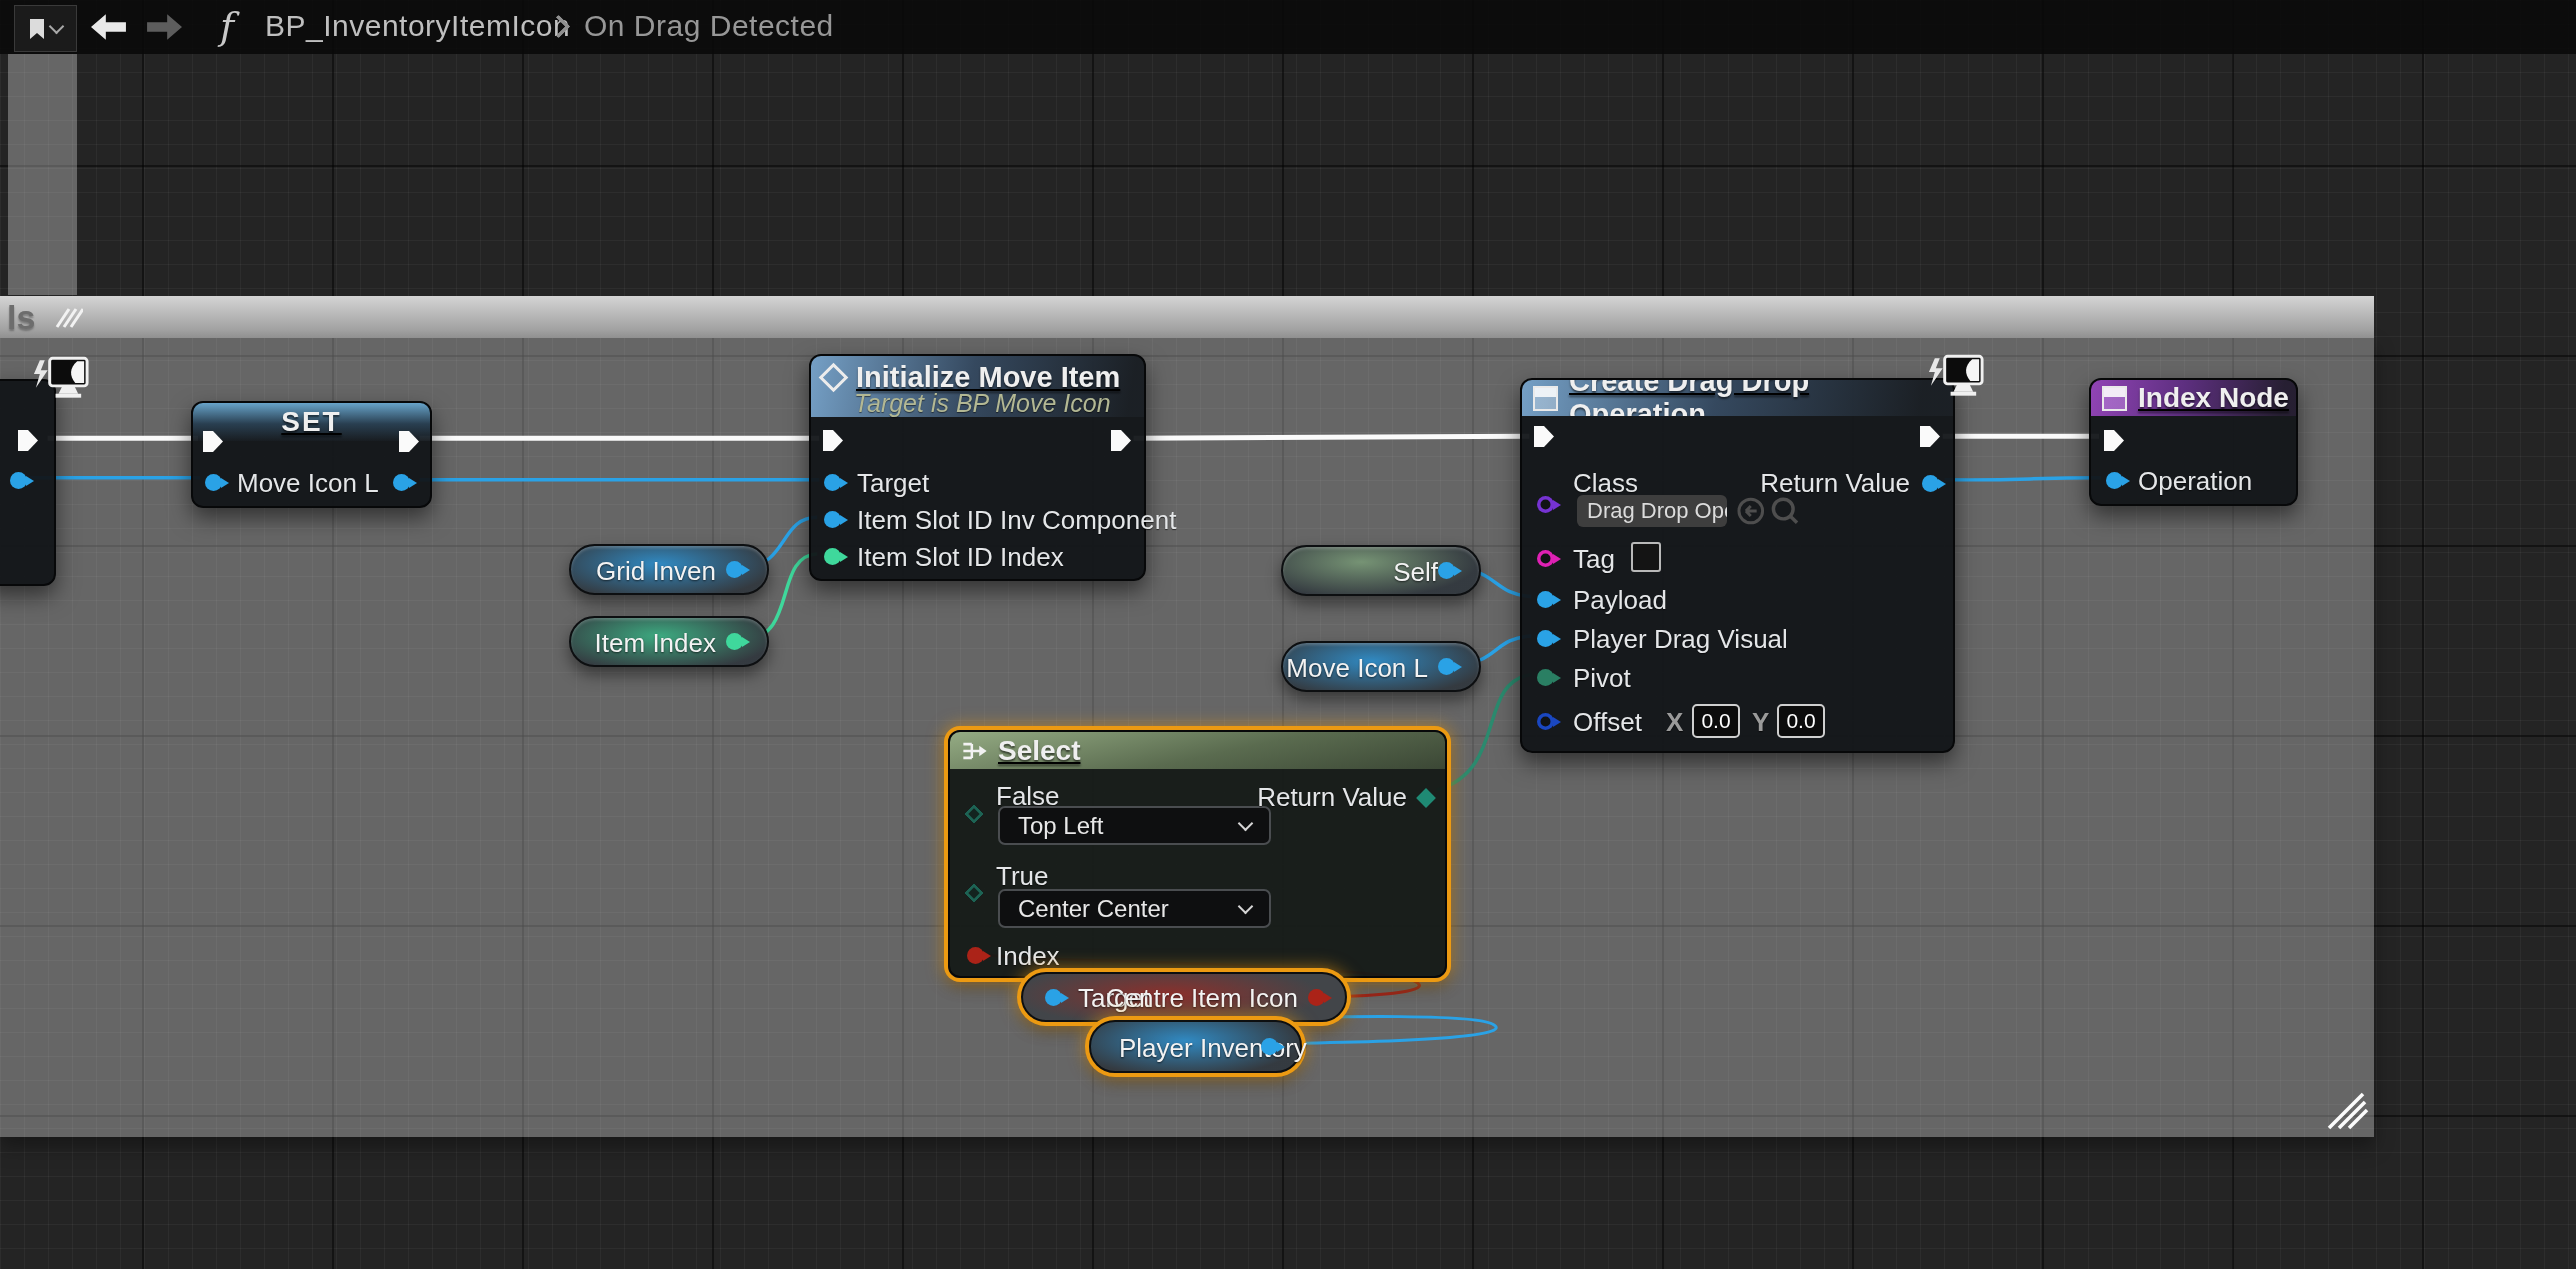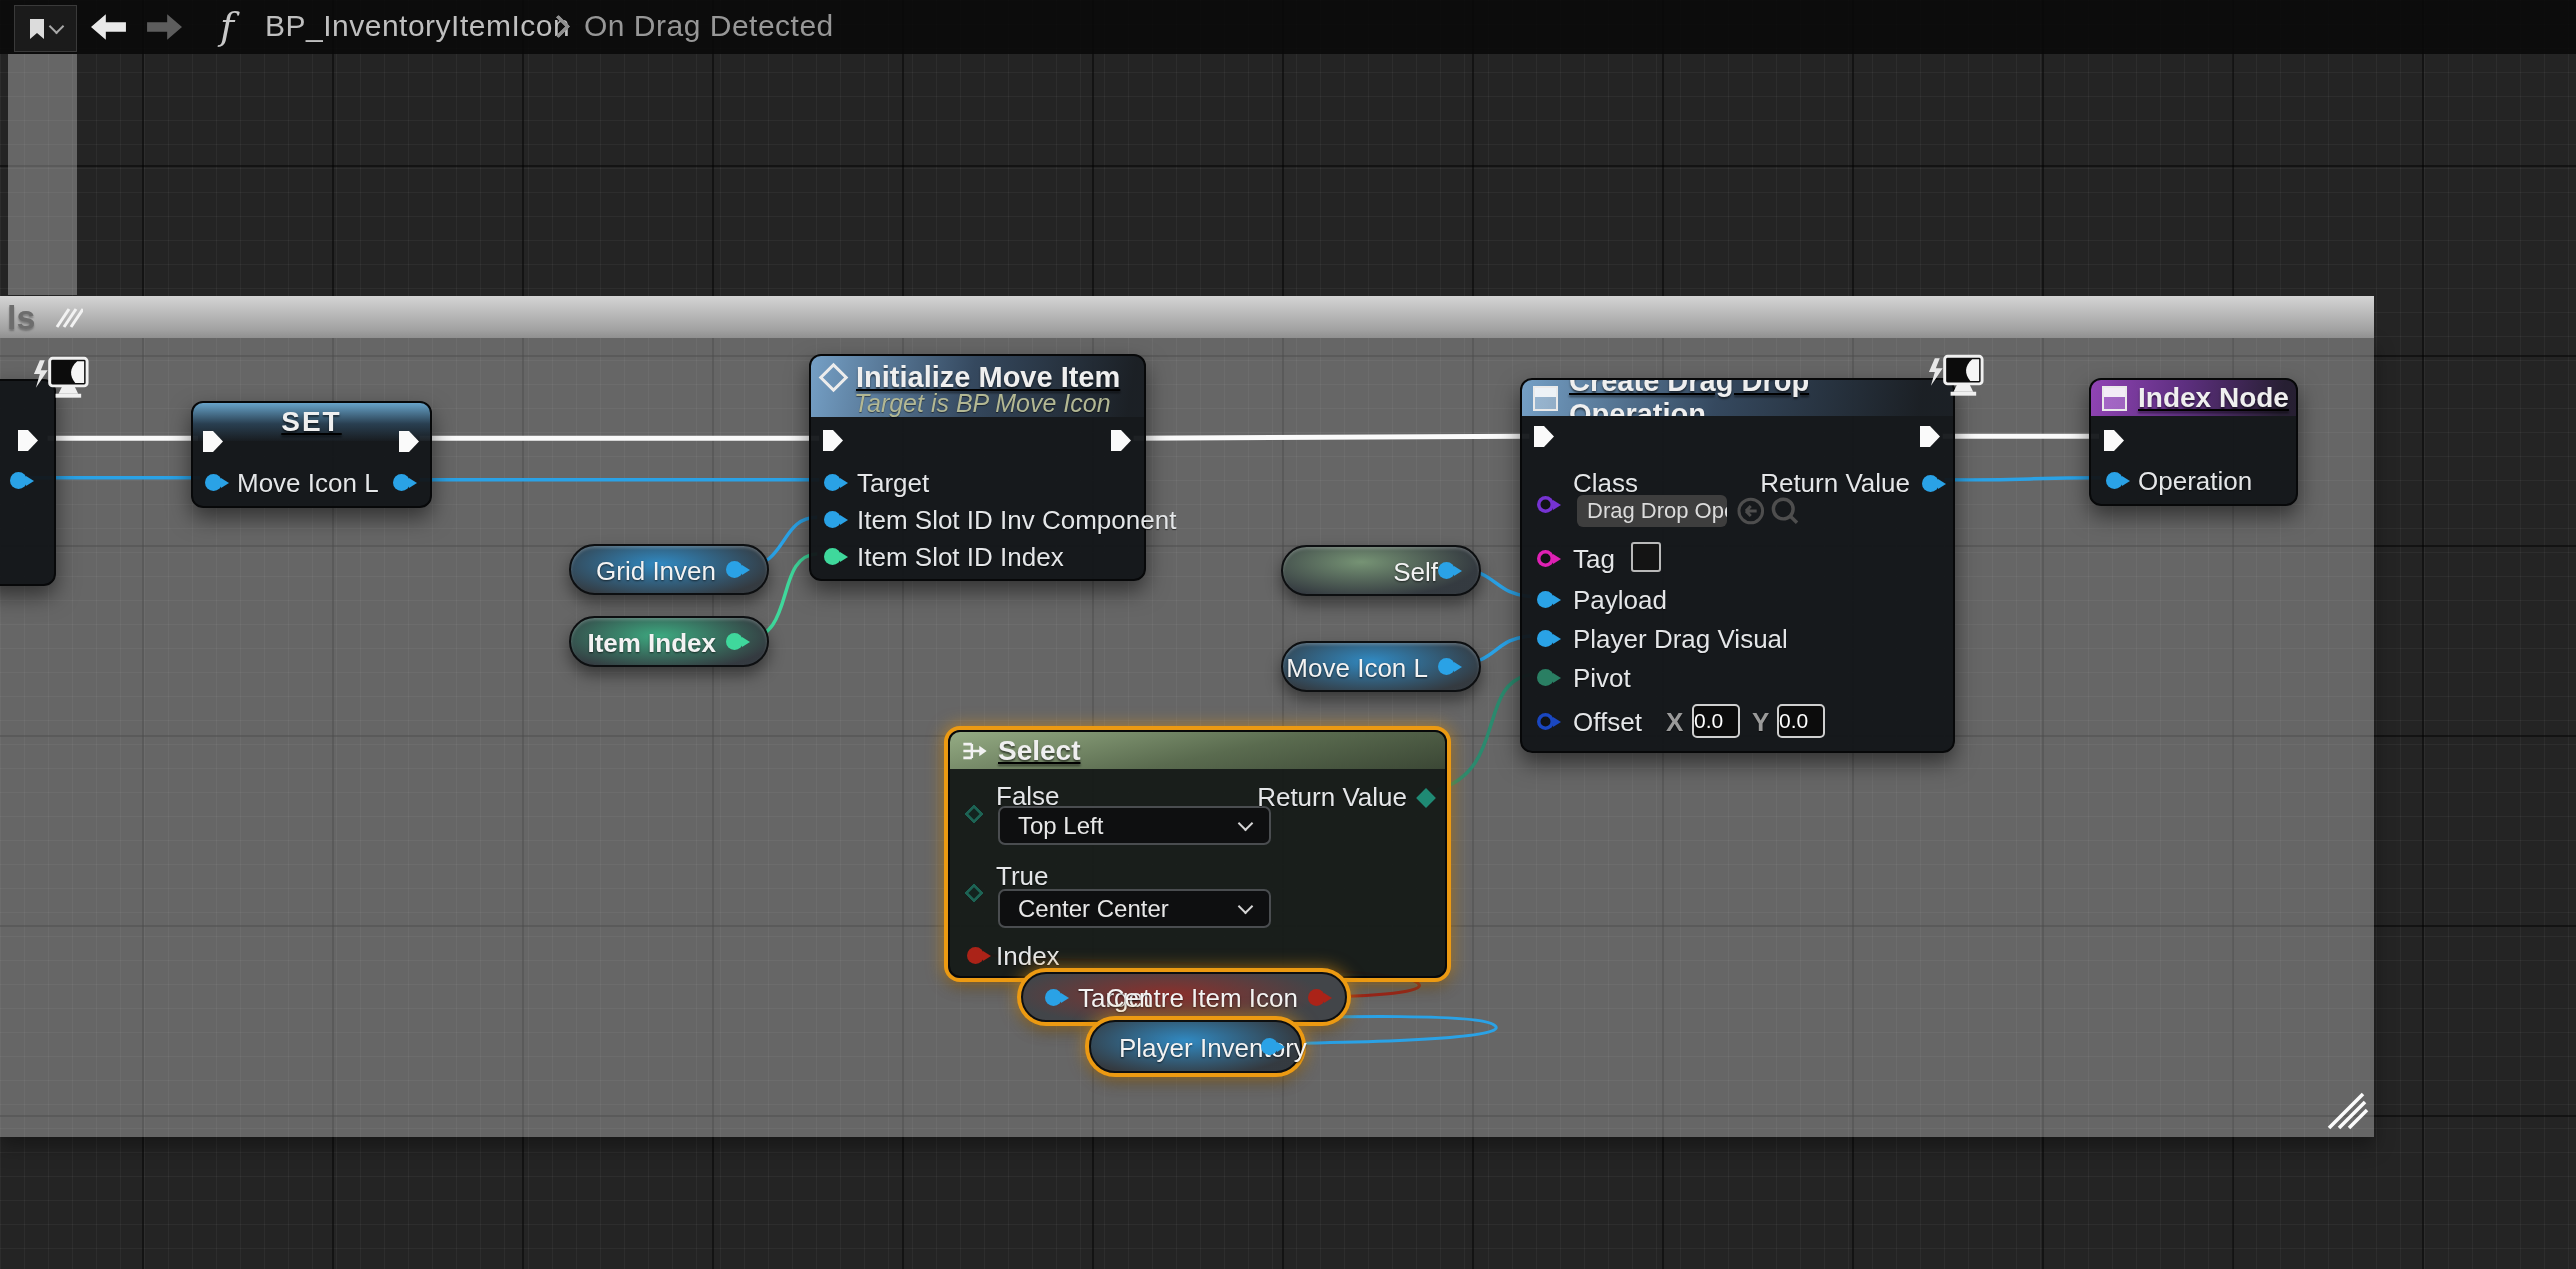--- a/index.html
+++ b/index.html
@@ -42,26 +42,26 @@
   .lbl.dim{color:#9a9a9a;font-weight:bold;}
   .epin{position:absolute;}
   .cpin{position:absolute;width:17px;height:17px;border-radius:50%;background:var(--c);}
   .cpin::after{content:"";position:absolute;left:16px;top:3.5px;border-left:8px solid var(--c);border-top:5px solid transparent;border-bottom:5px solid transparent;}
   .cpin.hollow{background:#101315;box-shadow:inset 0 0 0 3.5px var(--c);}
   .dpin{position:absolute;width:14px;height:14px;transform:rotate(45deg);background:#13231f;box-shadow:inset 0 0 0 3px #1d6354;}
   .dpin.filled{background:#1f8a74;box-shadow:none;}
   .drop{position:absolute;background:#0e0f10;border:2px solid #4a4d50;border-radius:7px;color:#e8e8e8;font-size:24px;display:flex;align-items:center;padding:0 18px;box-sizing:border-box;}
   .drop .chev-down{margin-left:auto;border-color:#d5d5d5;}
   .classdrop{position:absolute;background:#3e3e3e;border-radius:6px;color:#dcdcdc;font-size:22px;display:flex;align-items:center;padding:0 10px;box-sizing:border-box;overflow:hidden;white-space:nowrap;}
-  .numbox{position:absolute;background:#0c0c0c;border:2px solid #cfcfcf;border-radius:5px;color:#fff;font-size:21px;display:flex;align-items:center;justify-content:flex-start;}
+  .numbox{position:absolute;background:#0c0c0c;border:2px solid #cfcfcf;border-radius:5px;color:#fff;font-size:21px;display:flex;align-items:center;justify-content:center;}
   .tagbox{position:absolute;width:26px;height:26px;background:#141414;border:2px solid #b9b9b9;border-radius:3px;}
   .pill{position:absolute;border-radius:26px;border:2px solid #0d0f11;box-shadow:0 8px 16px rgba(0,0,0,0.45), inset 0 2px 3px rgba(255,255,255,0.20);z-index:3;}
   .pill .plabel{position:absolute;font-size:26px;color:#f3f3f3;text-shadow:0 1px 2px rgba(0,0,0,0.6);white-space:nowrap;}
   .pill-blue{background:radial-gradient(ellipse 129px 40px at 45% 38%, rgba(47,150,215,0.85), rgba(52,58,64,0.96) 90%) #3a4046;}
-  .pill-green{background:radial-gradient(ellipse 129px 40px at 45% 38%, rgba(62,213,152,0.70), rgba(52,58,64,0.96) 90%) #3a4046;font-weight:bold;}
+  .pill-green{background:radial-gradient(ellipse 129px 40px at 45% 38%, rgba(62,213,152,0.70), rgba(52,58,64,0.96) 90%) #3a4046;}
   .pill-sage{background:radial-gradient(ellipse 129px 40px at 40% 32%, rgba(133,168,128,0.80), rgba(52,58,64,0.96) 90%) #3a4046;}
   .pill-red{background:radial-gradient(ellipse 168px 34px at 45% 45%, rgba(153,44,38,0.85), rgba(66,69,73,0.96) 92%) #424549;}
   .selected{box-shadow:0 0 0 4px #ec9a12, 0 0 16px 5px rgba(236,154,18,0.55), 0 8px 16px rgba(0,0,0,0.45);}
   .icon-diamond{width:15px;height:15px;border:3px solid #ececec;transform:rotate(45deg);margin:0 12px 0 12px;flex:none;}
   .icon-fnsq{width:21px;height:21px;border:2.5px solid #eaeaea;margin:0 11px 0 11px;flex:none;background:linear-gradient(rgba(255,255,255,0.88) 0 45%, rgba(255,255,255,0.28) 45%);}
   .icon-fnsq.purp{background:linear-gradient(rgba(255,255,255,0.9) 0 45%, rgba(200,150,230,0.45) 45%);}
   .monitor{position:absolute;z-index:4;}
   .grip{position:absolute;z-index:2;}
 </style>
 </head>

